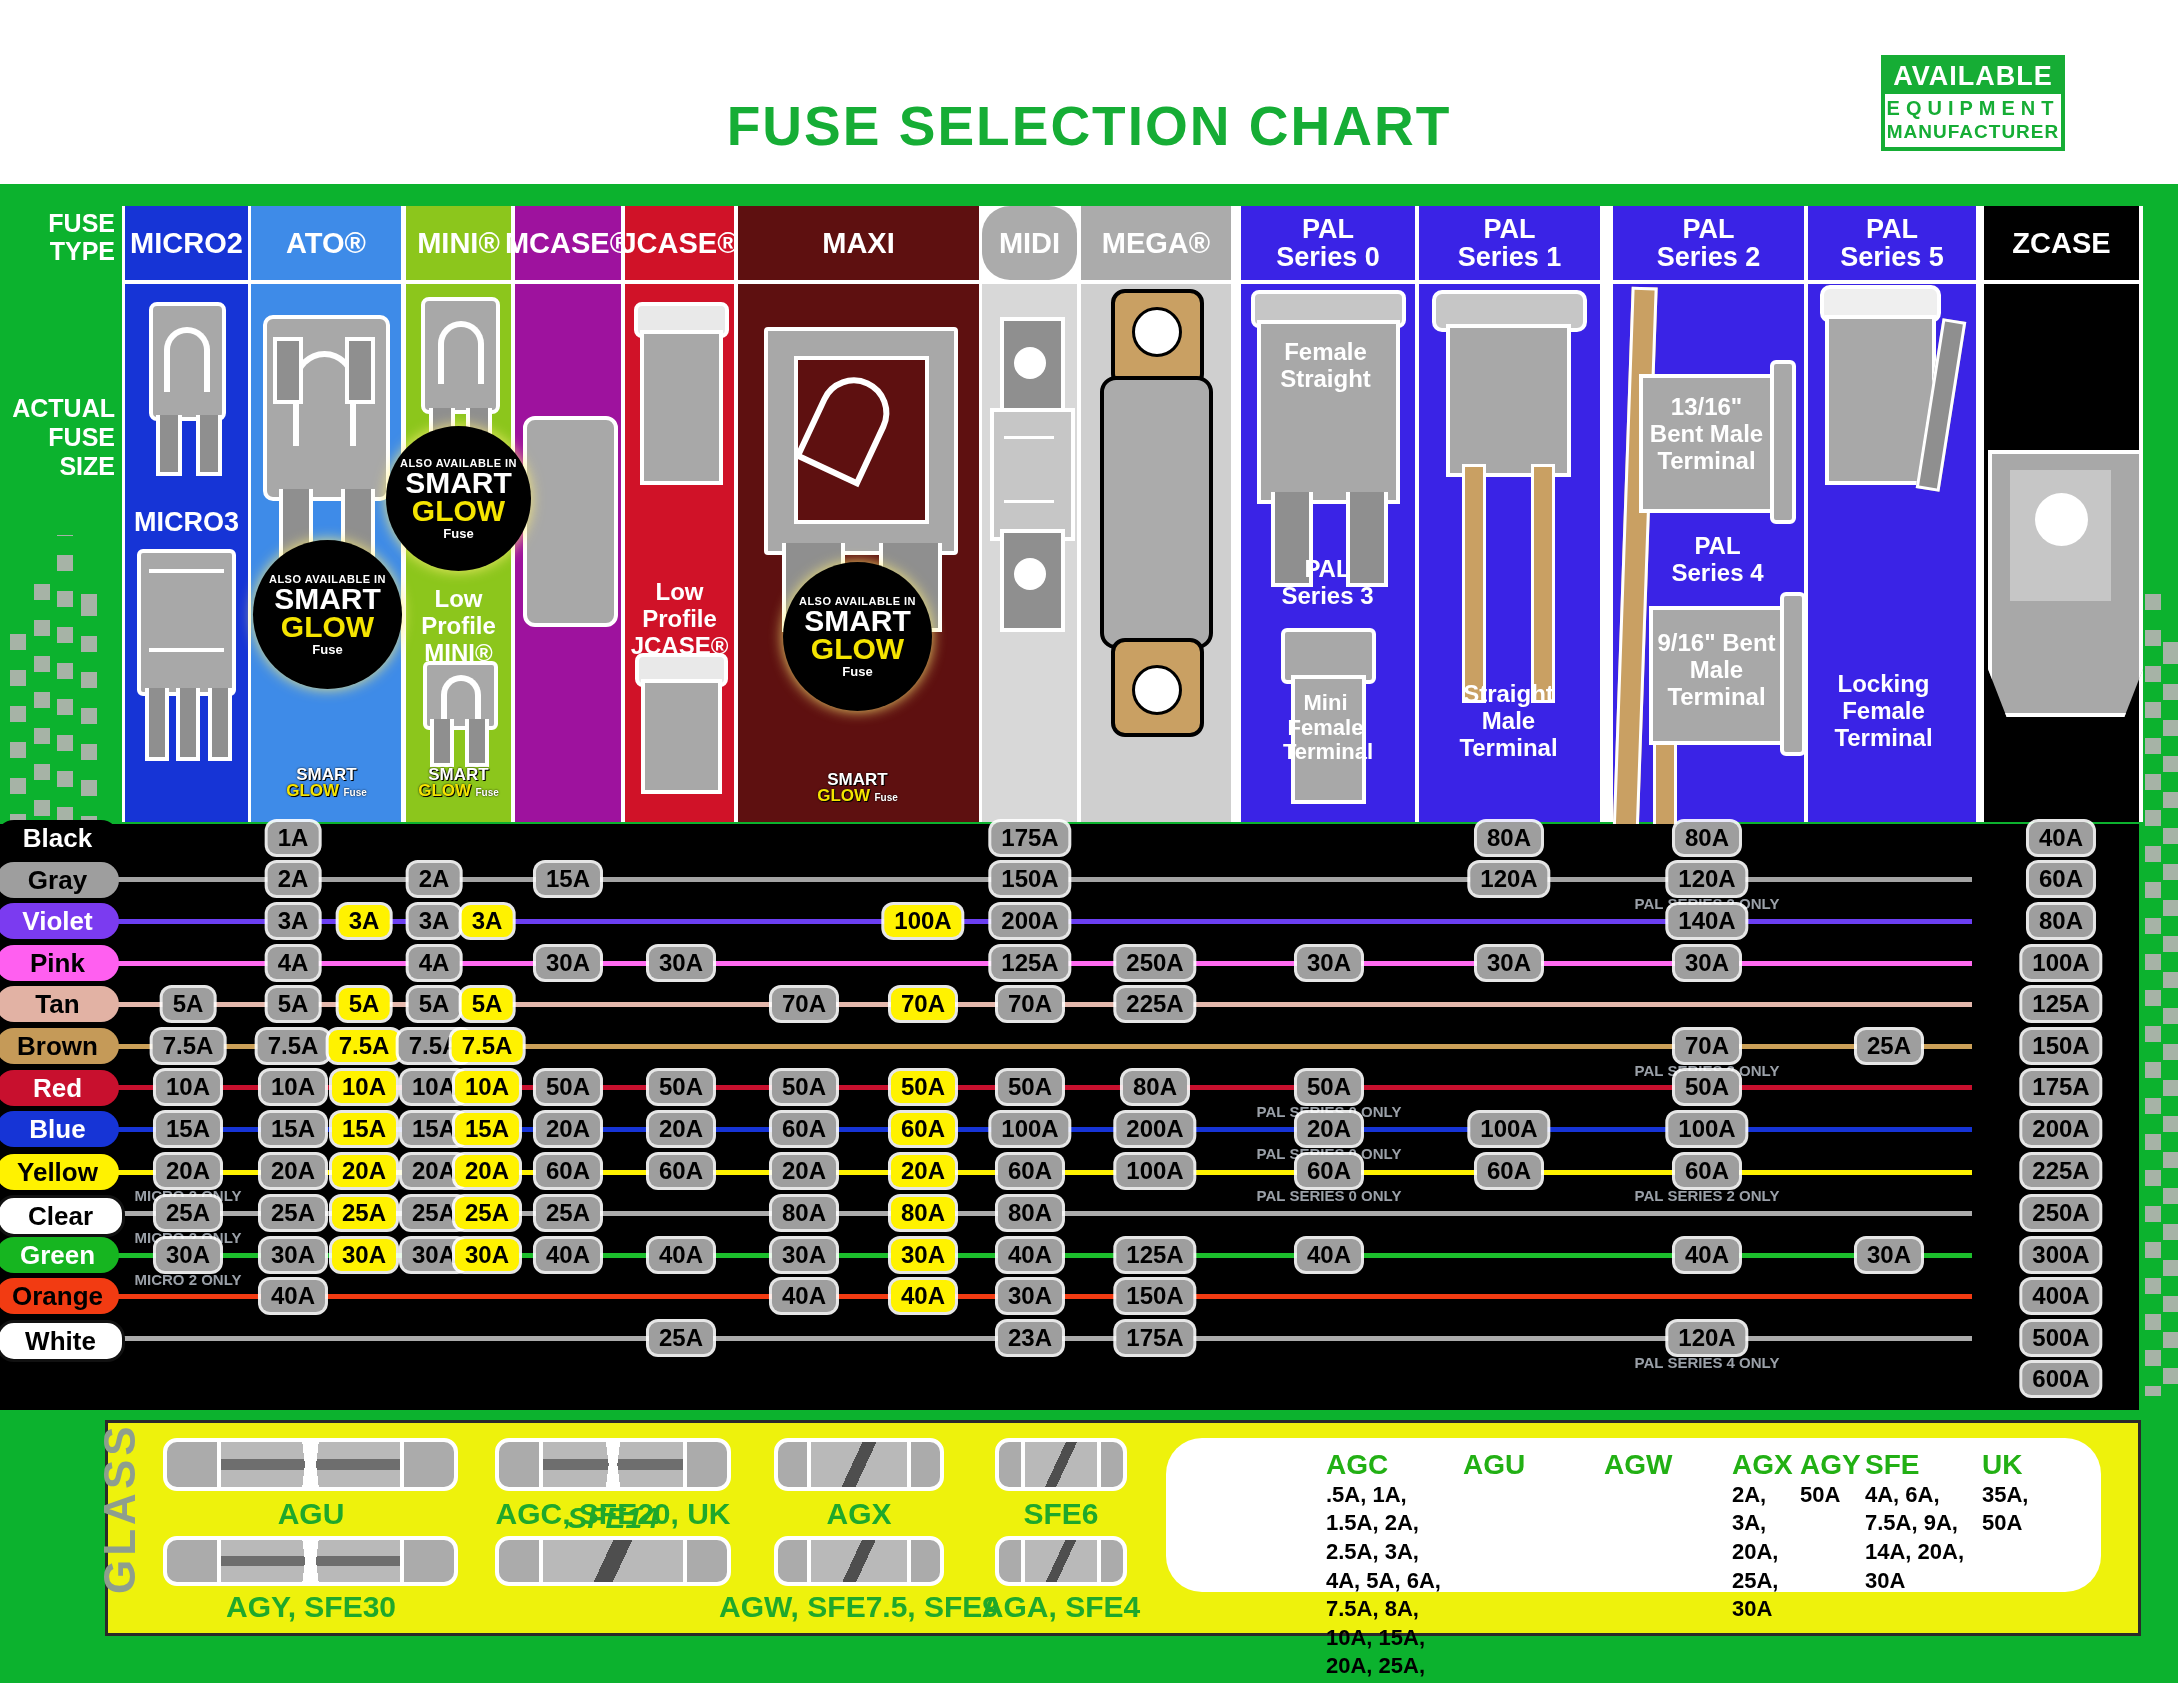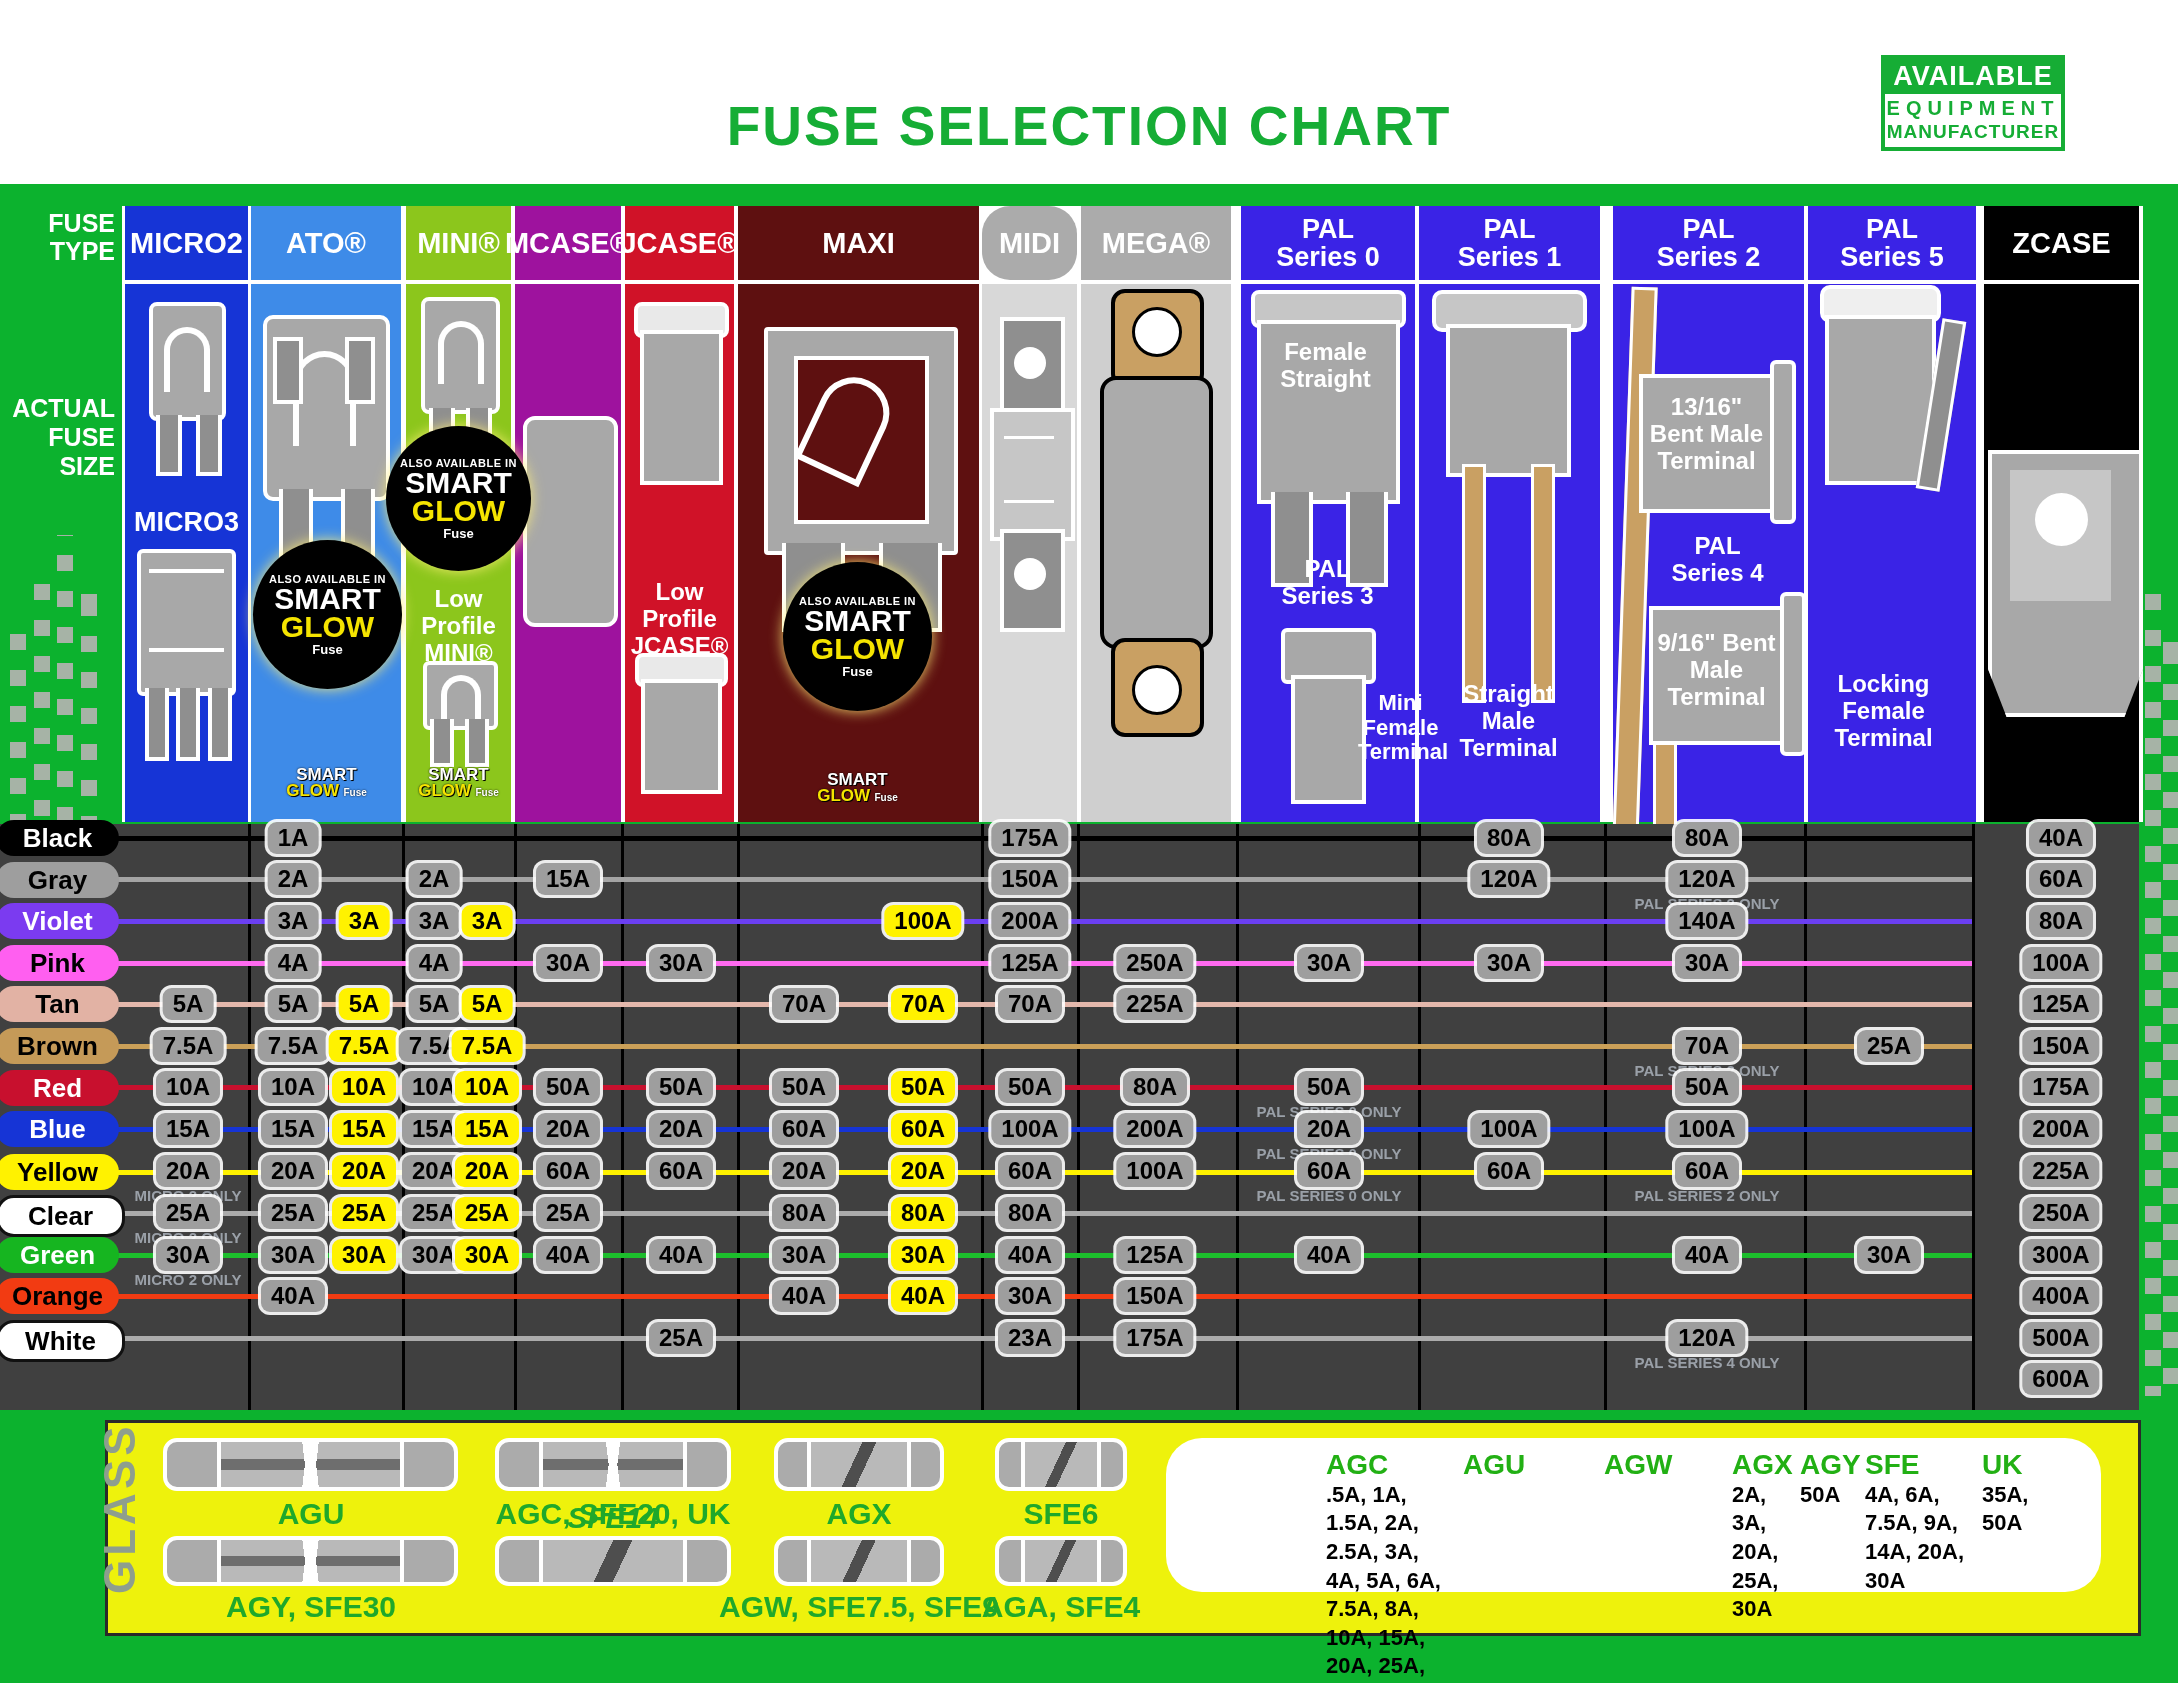--- a/index.html
+++ b/index.html
@@ -37,21 +37,21 @@
     align-items:center;justify-content:center;text-align:center;z-index:6;box-shadow:0 0 14px rgba(255,240,120,.9);}
   .sg-top{font-size:11px;font-weight:700;letter-spacing:0.5px;}
   .sg-l1{font-size:30px;font-weight:900;line-height:.95;}
   .sg-l2{font-size:30px;font-weight:900;line-height:.95;color:#F5E400;}
   .sg-l3{font-size:13px;font-weight:700;}
   .sgm{position:absolute;text-align:center;z-index:6;line-height:.95;}
   .sgm .m1{font-size:17px;font-weight:900;color:#fff;text-shadow:0 0 2px #000,1px 1px 0 #000;}
   .sgm .m2{font-size:17px;font-weight:900;color:#F5E400;text-shadow:0 0 2px #000,1px 1px 0 #000;}
   .sgm .m3{font-size:10px;font-weight:700;color:#fff;text-shadow:0 0 2px #000;}
   
-  #table-area{position:absolute;left:0;top:824px;width:2139px;height:586px;background:#404040;}
+  #table-area{position:absolute;left:0;top:824px;width:2139px;height:586px;background:#000000;}
   .vsep{position:absolute;top:0;width:3px;height:586px;background:#000;}
   .rowline{position:absolute;left:95px;width:1877px;height:5px;}
   .pill{position:absolute;left:-4px;width:123px;height:36px;border-radius:18px;display:flex;
     align-items:center;justify-content:center;font-weight:700;font-size:26px;}
   .badge{position:absolute;transform:translate(-50%,-50%);background:#9E9E9E;color:#000;
     font-weight:700;font-size:24px;padding:2px 10px;border-radius:9px;white-space:nowrap;
     box-shadow:0 0 0 3px rgba(255,255,255,.9);z-index:4;}
   .badge.glow{background:#FFF200;}
   .cellnote{position:absolute;transform:translate(-50%,0);color:#9AA0A8;font-weight:700;
     font-size:15px;white-space:nowrap;z-index:4;}
@@ -277,21 +277,21 @@
     <div class="g" style="left:1257px;top:320px;width:135px;height:176px;"></div>
     <div class="gd" style="left:1271px;top:492px;width:34px;height:91px;"></div>
     <div class="gd" style="left:1346px;top:492px;width:34px;height:91px;"></div>
   </div>
   <div class="coltext" style="left:1268px;top:339px;width:115px;">Female Straight</div>
   <div class="coltext" style="left:1278px;top:556px;width:99px;">PAL Series 3</div>
   <div>
     <div class="g" style="left:1281px;top:628px;width:87px;height:48px;border-radius:6px;"></div>
     <div class="g" style="left:1291px;top:675px;width:67px;height:121px;"></div>
   </div>
-  <div class="coltext" style="left:1358px;top:691px;width:85px;font-size:22px;">Mini Female Terminal</div>
+  <div class="coltext" style="left:1283px;top:691px;width:85px;font-size:22px;">Mini Female Terminal</div>
 
   <div>
     <div class="gl" style="left:1432px;top:290px;width:147px;height:34px;border-radius:10px;"></div>
     <div class="g" style="left:1446px;top:324px;width:117px;height:145px;"></div>
     <div class="tan" style="left:1462px;top:464px;width:18px;height:233px;"></div>
     <div class="tan" style="left:1531px;top:464px;width:18px;height:233px;"></div>
   </div>
   <div class="coltext" style="left:1451px;top:681px;width:115px;">Straight Male Terminal</div>
 
   <div>

